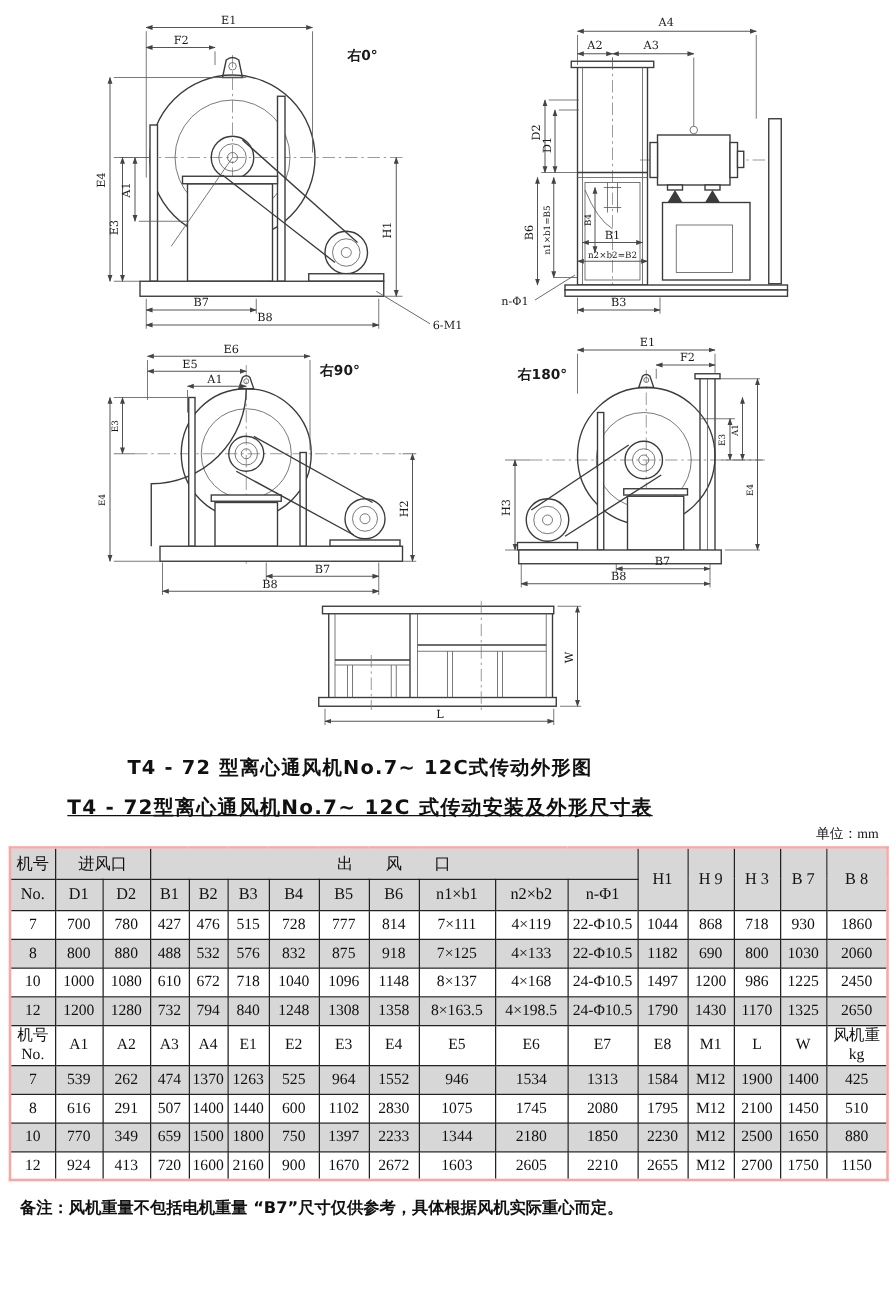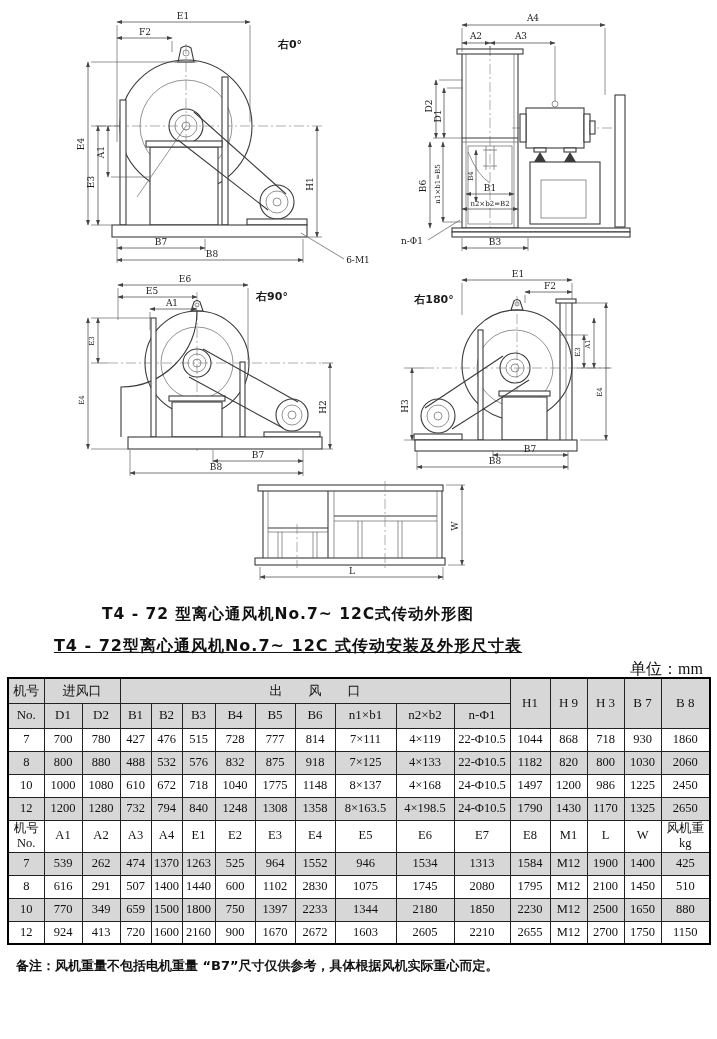--- a/index.html
+++ b/index.html
@@ -15,24 +15,24 @@
   .cl{fill:none;stroke:#7a7a7a;stroke-width:0.6;stroke-dasharray:10 3 2 3;}
   text{font-family:"DejaVu Serif", serif;fill:#1a1a1a;}
   .dl{font-size:9px;text-anchor:middle;}
   .dlt{font-size:7px;text-anchor:middle;}
   .al{font-size:11px;font-weight:bold;text-anchor:middle;font-family:"DejaVu Sans", sans-serif;}
   
   .title{position:absolute;left:0;width:576px;text-align:center;font-weight:bold;
          font-family:"DejaVu Sans", sans-serif;letter-spacing:1px;}
   #title1{top:604px;font-size:15.5px;}
   #title2{top:636px;font-size:16px;text-decoration:underline;}
-  #unit{position:absolute;top:659px;right:14px;font-size:16px;}
+  #unit{position:absolute;top:659px;right:14px;font-size:11px;}
   
   #dimtable{position:absolute;left:7px;top:677px;border-collapse:collapse;table-layout:fixed;
-            width:703px;border:2px solid #000000;}
+            width:703px;border:2px solid #fca5a5;}
   #dimtable td{border:1px solid #222;text-align:center;vertical-align:middle;
                font-size:12.5px;padding:0;line-height:1.1;overflow:hidden;white-space:nowrap;}
   #dimtable thead td{font-size:13px;}
   #dimtable tr{height:23px;}
   #dimtable thead tr{height:25px;}
   tr.shaded td{background:#d7d7d7;}
   #s2headrow{height:42px;}
   #s2headrow td div{line-height:1.25;}
   .outlet-cell{letter-spacing:0;}
   
@@ -396,34 +396,34 @@
         <td>488</td>
         <td>532</td>
         <td>576</td>
         <td>832</td>
         <td>875</td>
         <td>918</td>
         <td>7×125</td>
         <td>4×133</td>
         <td>22-Φ10.5</td>
         <td>1182</td>
-        <td>820</td>
+        <td>690</td>
         <td>800</td>
         <td>1030</td>
         <td>2060</td>
       </tr>
       <tr>
         <td>10</td>
         <td>1000</td>
         <td>1080</td>
         <td>610</td>
         <td>672</td>
         <td>718</td>
         <td>1040</td>
-        <td>1775</td>
+        <td>1096</td>
         <td>1148</td>
         <td>8×137</td>
         <td>4×168</td>
         <td>24-Φ10.5</td>
         <td>1497</td>
         <td>1200</td>
         <td>986</td>
         <td>1225</td>
         <td>2450</td>
       </tr>

